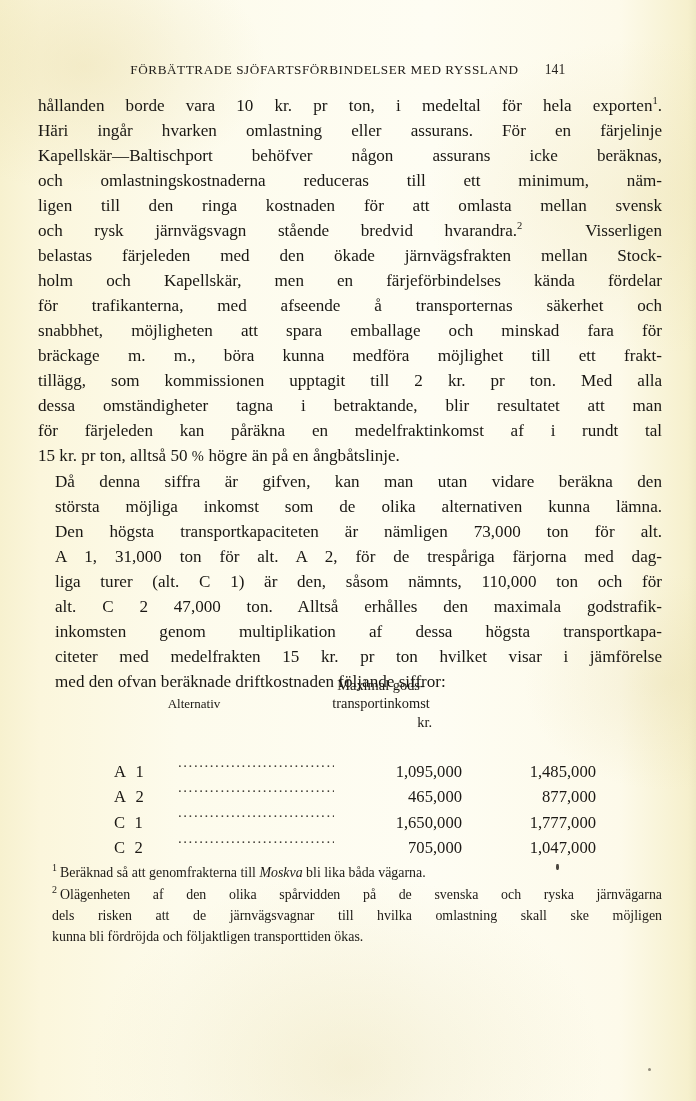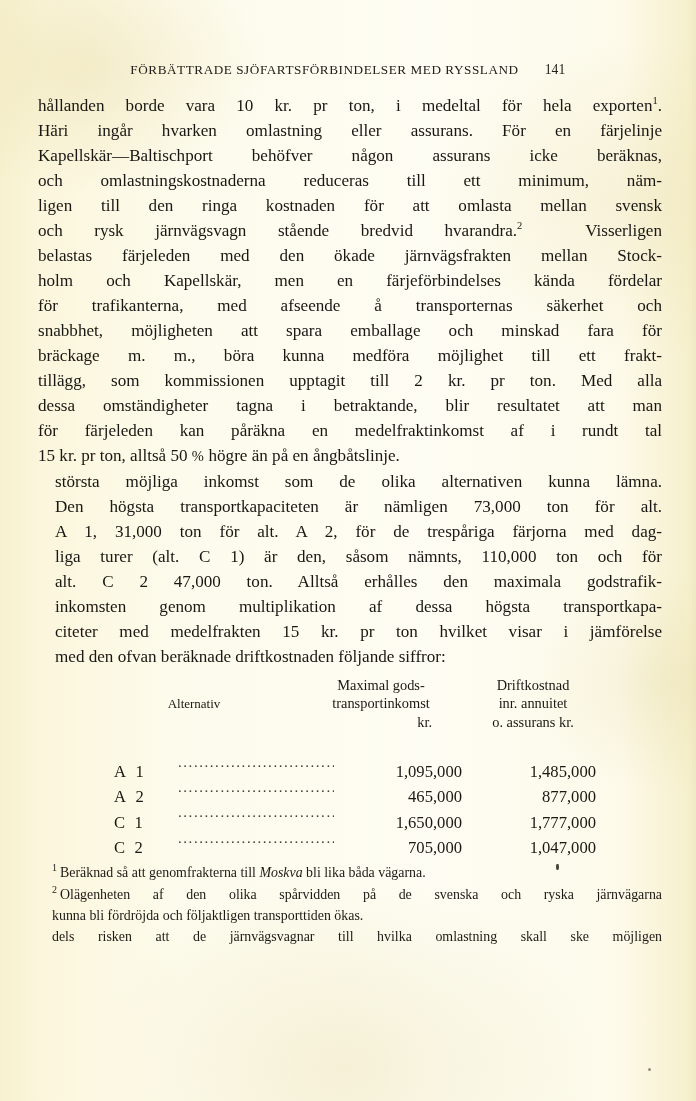--- a/index.html
+++ b/index.html
@@ -251,20 +251,21 @@
           <span class="ln j">för trafikanterna, med afseende å transporternas säkerhet och</span>
           <span class="ln j">snabbhet, möjligheten att spara emballage och minskad fara för</span>
           <span class="ln j">bräckage m. m., böra kunna medföra möjlighet till ett frakt-</span>
           <span class="ln j">tillägg, som kommissionen upptagit till 2 kr. pr ton.  Med alla</span>
           <span class="ln j">dessa omständigheter tagna i betraktande, blir resultatet att man</span>
           <span class="ln j">för färjeleden kan påräkna en medelfraktinkomst af i rundt tal</span>
           <span class="ln last"><span>15 kr. pr ton, alltså 50</span> <span class="pct">%</span> <span>högre än på en ångbåtslinje.</span></span>
         </p>
 
       <p class="indent">
+          <span class="ln j" style="text-indent:17px;"><span>Då denna siffra är gifven, kan man utan vidare beräkna den</span></span>
           <span class="ln j">största möjliga inkomst som de olika alternativen kunna lämna.</span>
           <span class="ln j">Den högsta transportkapaciteten är nämligen 73,000 ton för alt.</span>
           <span class="ln j">A 1, 31,000 ton för alt. A 2, för de trespåriga färjorna med dag-</span>
           <span class="ln j">liga turer (alt. C 1) är den, såsom nämnts, 110,000 ton och för</span>
           <span class="ln j">alt. C 2 47,000 ton.  Alltså erhålles den maximala godstrafik-</span>
           <span class="ln j">inkomsten genom multiplikation af dessa högsta transportkapa-</span>
           <span class="ln j">citeter med medelfrakten 15 kr. pr ton hvilket visar i jämförelse</span>
           <span class="ln last">med den ofvan beräknade driftkostnaden följande siffror:</span>
         </p>
 
@@ -272,25 +273,20 @@
 
     <div class="table-wrap">
 
       <div class="tbl-head">
         <div class="th-alt">Alternativ</div>
         <div class="th-inc">
           <span class="l1">Maximal gods-</span>
           <span class="l2">transportinkomst</span>
           <span class="l3">kr.</span>
         </div>
-        <div class="th-cost">
-          <span class="l1">Driftkostnad</span>
-          <span class="l2">inr. annuitet</span>
-          <span class="l3">o. assurans kr.</span>
-        </div>
       </div>
 
       <div class="tbl-rows">
 
         <div class="trow">
           <div class="td-alt"><span class="a-letter">A</span><span>1</span></div>
           <div class="leader"></div>
           <div class="td-inc">1,095,000</div>
           <div class="td-cost">1,485,000</div>
         </div>
@@ -318,22 +314,22 @@
 
       </div>
     </div>
 
     <div class="footnotes">
 
       <p class="fn fn-first"><span class="fn-mark">1</span><span>Beräknad så att genomfrakterna till </span><span class="it">Moskva</span><span> bli lika båda vägarna.</span></p>
 
       <p class="fn fn-first">
           <span class="fn-line j" style="text-indent:14px;"><span class="fn-mark">2</span><span>Olägenheten af den olika spårvidden på de svenska och ryska järnvägarna</span></span>
+          <span class="fn-line j">dels risken att de järnvägsvagnar till hvilka omlastning skall ske möjligen</span>
           <span class="fn-line last">kunna bli fördröjda och följaktligen transporttiden ökas.</span>
-          <span class="fn-line j">dels risken att de järnvägsvagnar till hvilka omlastning skall ske möjligen</span>
         </p>
 
     </div>
 
     <div class="speck"></div>
     <div class="speck2"></div>
 
   </div>
 </div>
 

